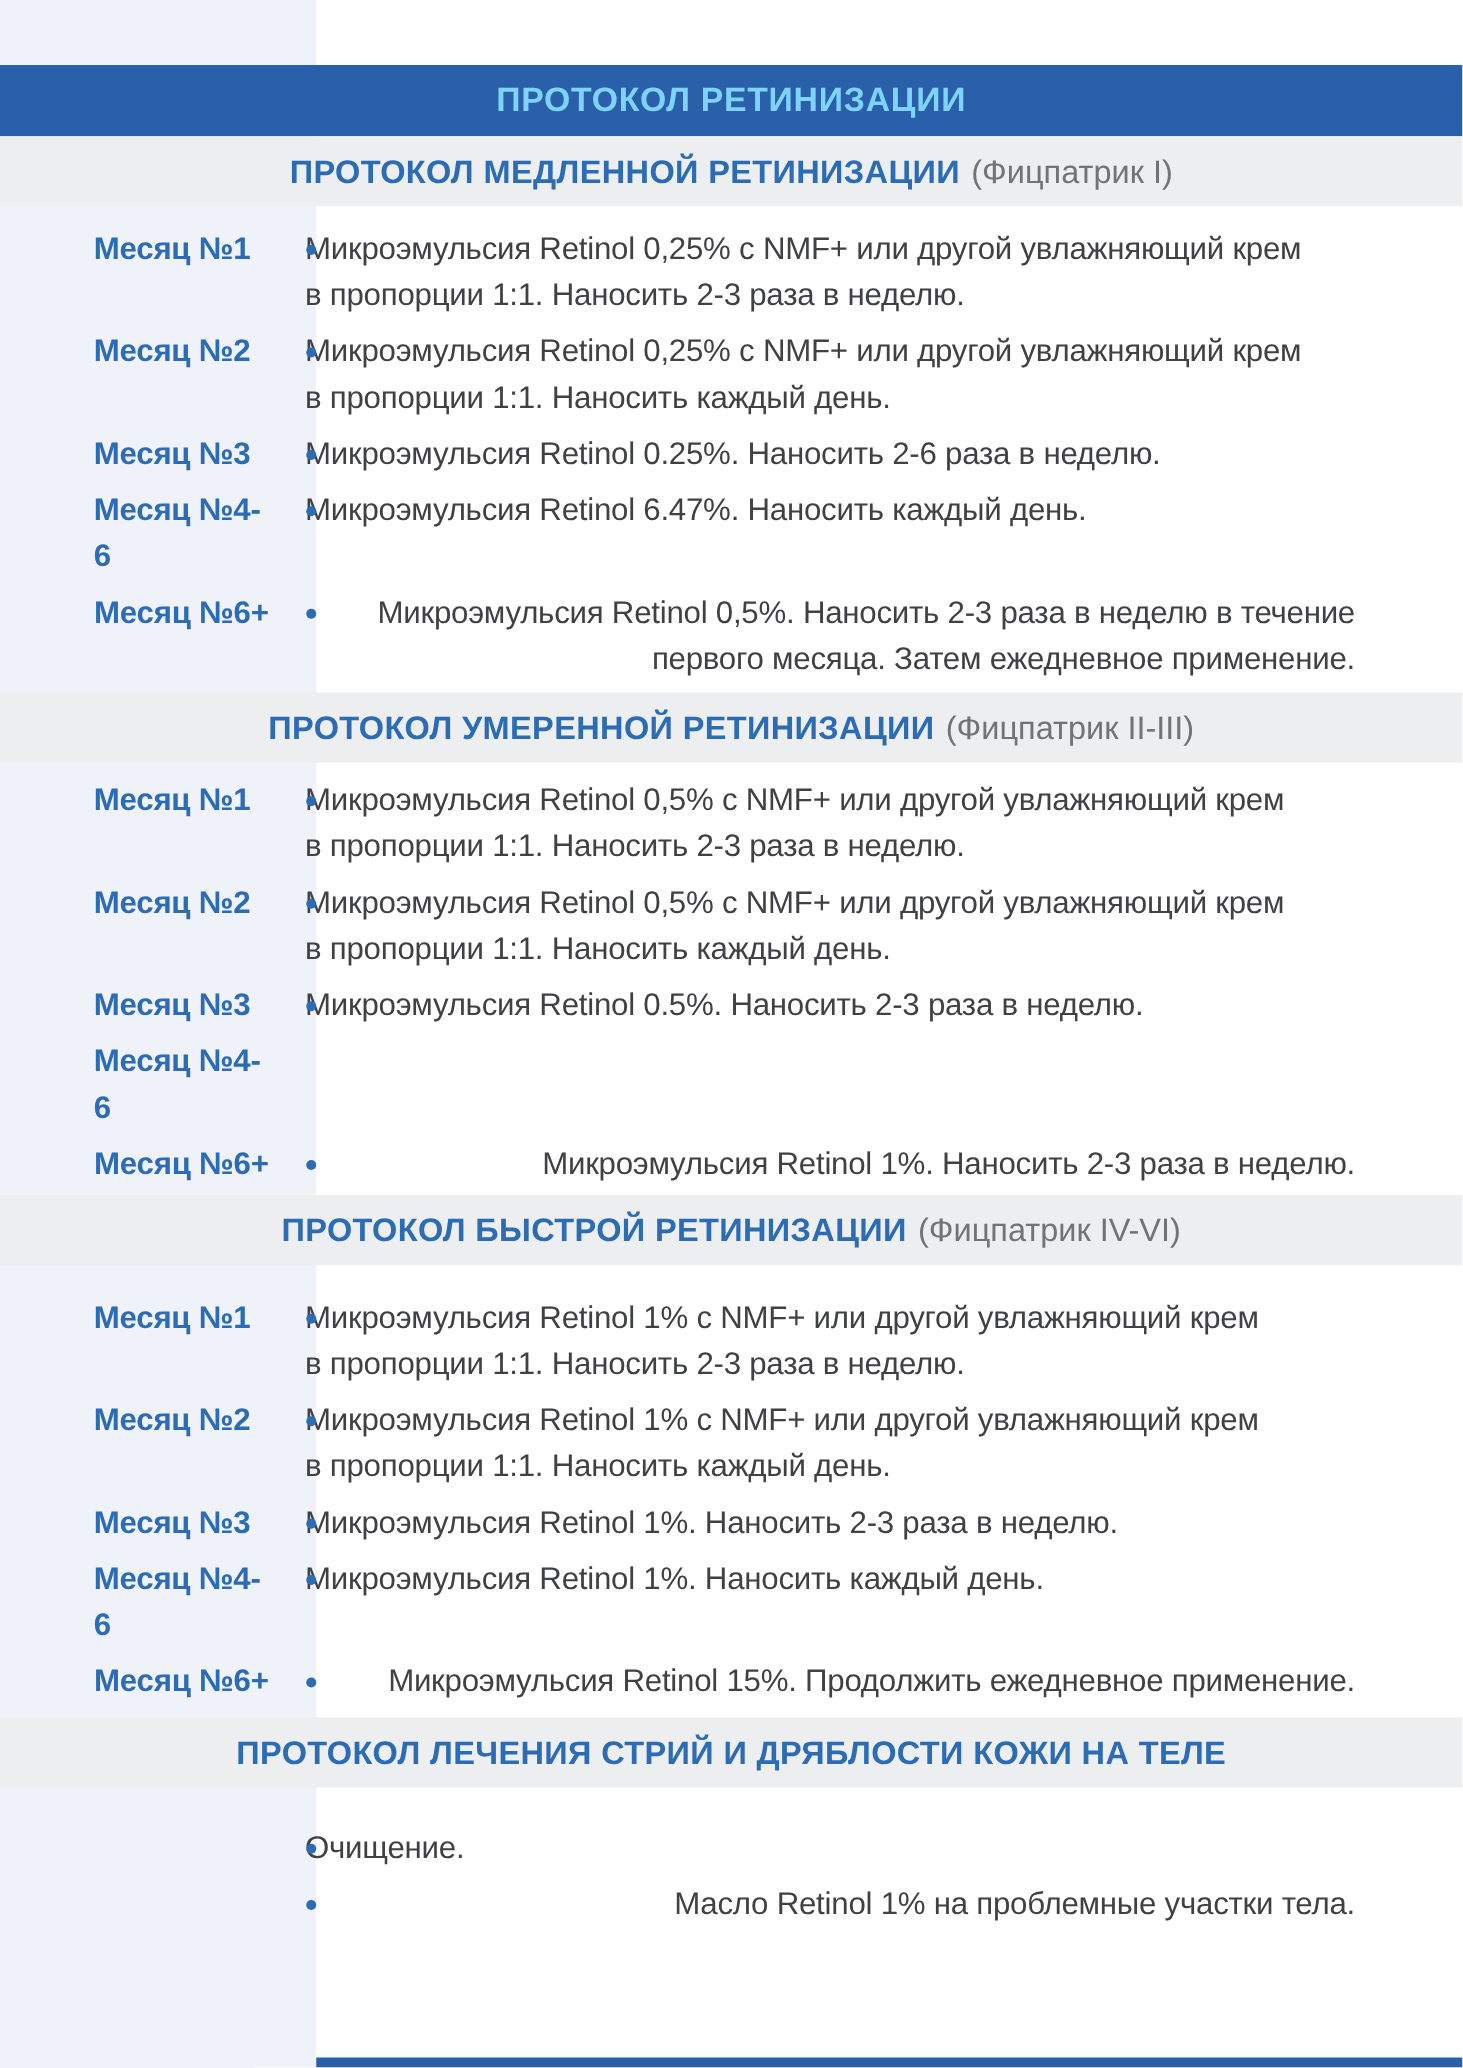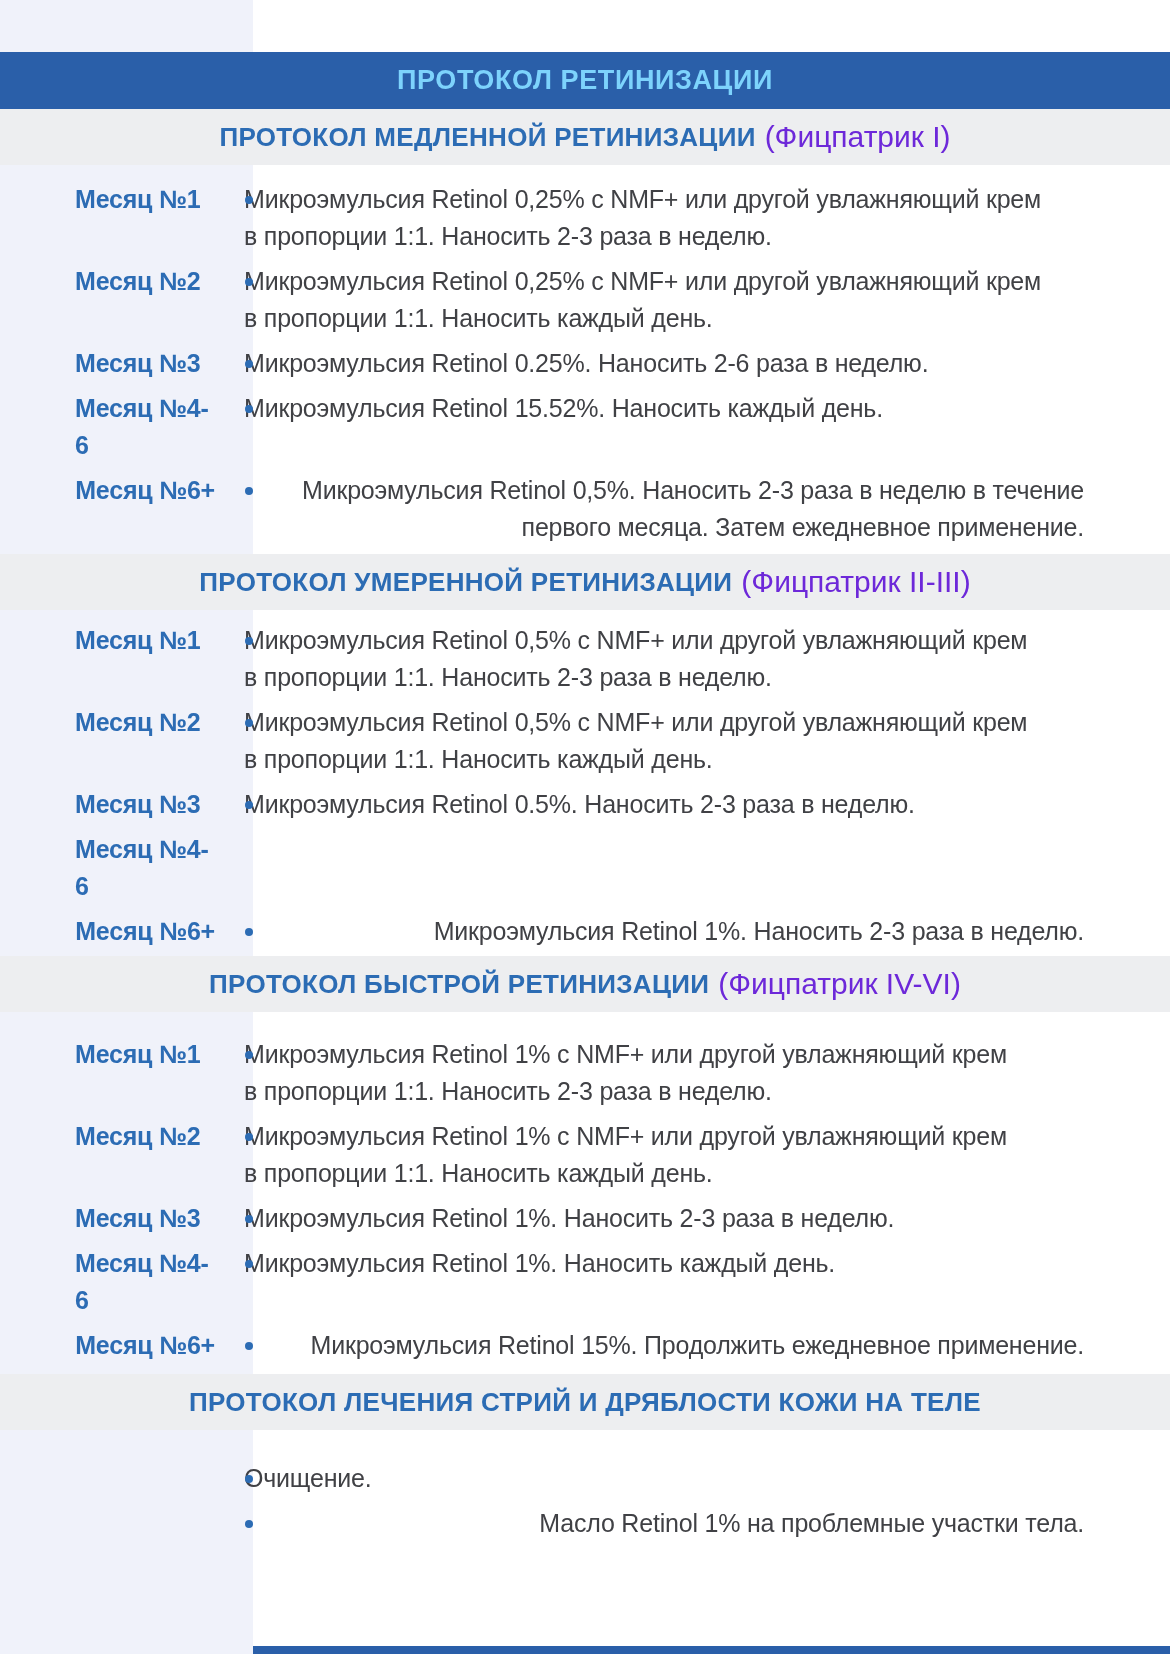--- a/index.html
+++ b/index.html
@@ -34,21 +34,21 @@
   }
 
   
   .band {
     height:56px;
     background:#edeef0;
     display:flex; align-items:center; justify-content:center;
     white-space:pre;
   }
   .band .band-title  { color:#2c6cb4; font-size:26px; font-weight:700; letter-spacing:0.3px; }
-  .band .band-subtitle { color:#6d28d9; font-size:30px; font-weight:400; margin-left:9px; }
+  .band .band-subtitle { color:#737373; font-size:26px; font-weight:400; margin-left:9px; }
   .band .band-subtitle:empty { margin-left:0; }
 
   .section-rows { box-sizing:border-box; }
   .rows-1 { padding-top:16px; padding-bottom:8px; }
   .rows-2 { padding-top:12px; padding-bottom:6px; }
   .rows-3 { padding-top:24px; padding-bottom:10px; }
   .rows-4 { padding-top:30px; padding-bottom:8px; }
 
   .row { display:flex; margin-bottom:8px; }
   .row:last-child { margin-bottom:0;text-align:right; }
@@ -115,21 +115,21 @@
         <div class="row-label">Месяц №3</div>
         <div class="row-body">
             <span class="dot"></span>
           <div class="row-text">Микроэмульсия Retinol 0.25%. Наносить 2-6 раза в неделю.</div>
           </div>
       </div>
       <div class="row">
         <div class="row-label">Месяц №4-6</div>
         <div class="row-body">
             <span class="dot"></span>
-          <div class="row-text">Микроэмульсия Retinol 15.52%. Наносить каждый день.</div>
+          <div class="row-text">Микроэмульсия Retinol 6.47%. Наносить каждый день.</div>
           </div>
       </div>
       <div class="row">
         <div class="row-label">Месяц №6+</div>
         <div class="row-body">
             <span class="dot"></span>
           <div class="row-text">Микроэмульсия Retinol 0,5%. Наносить 2-3 раза в неделю в течение
 первого месяца. Затем ежедневное применение.</div>
           </div>
       </div>

